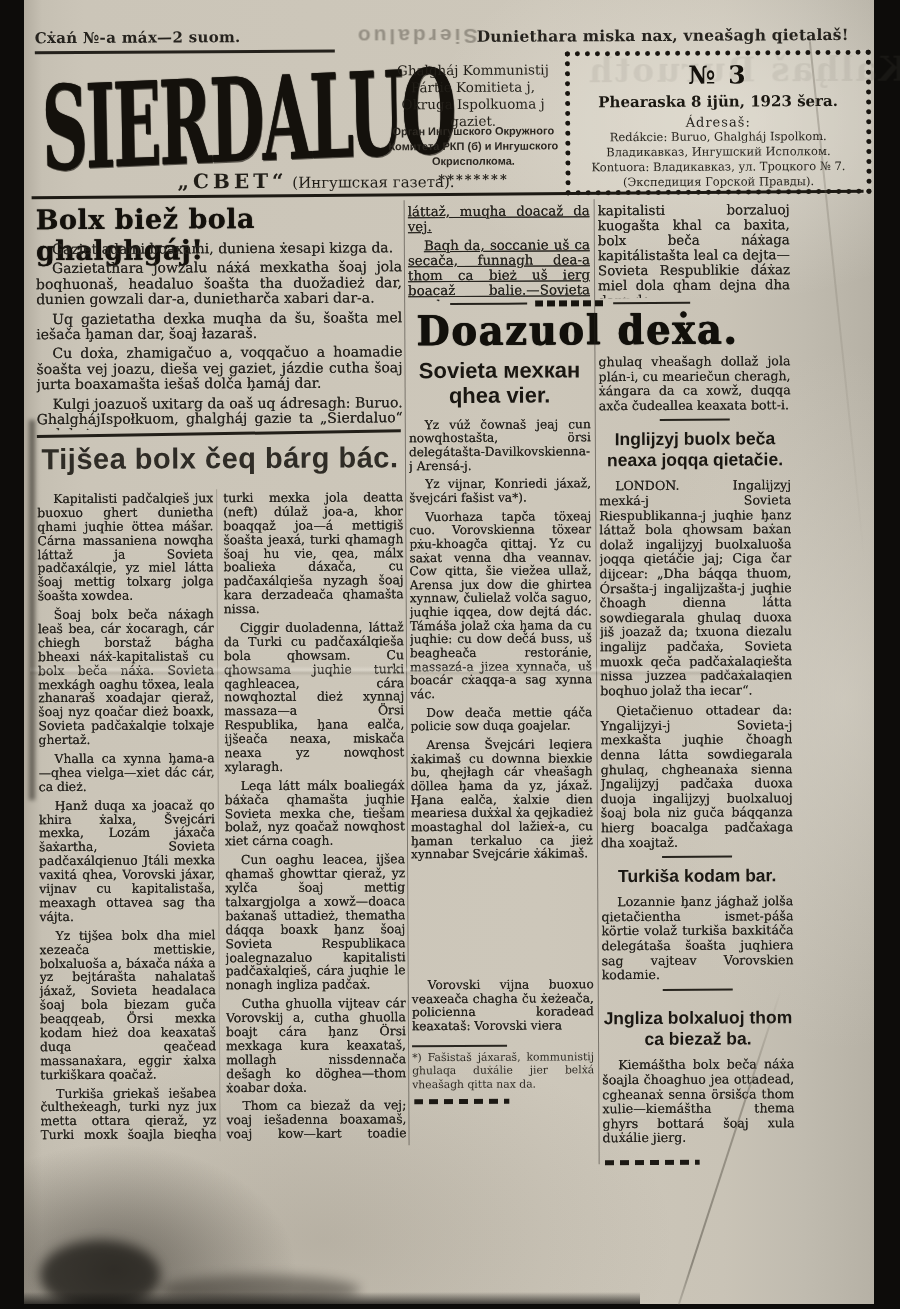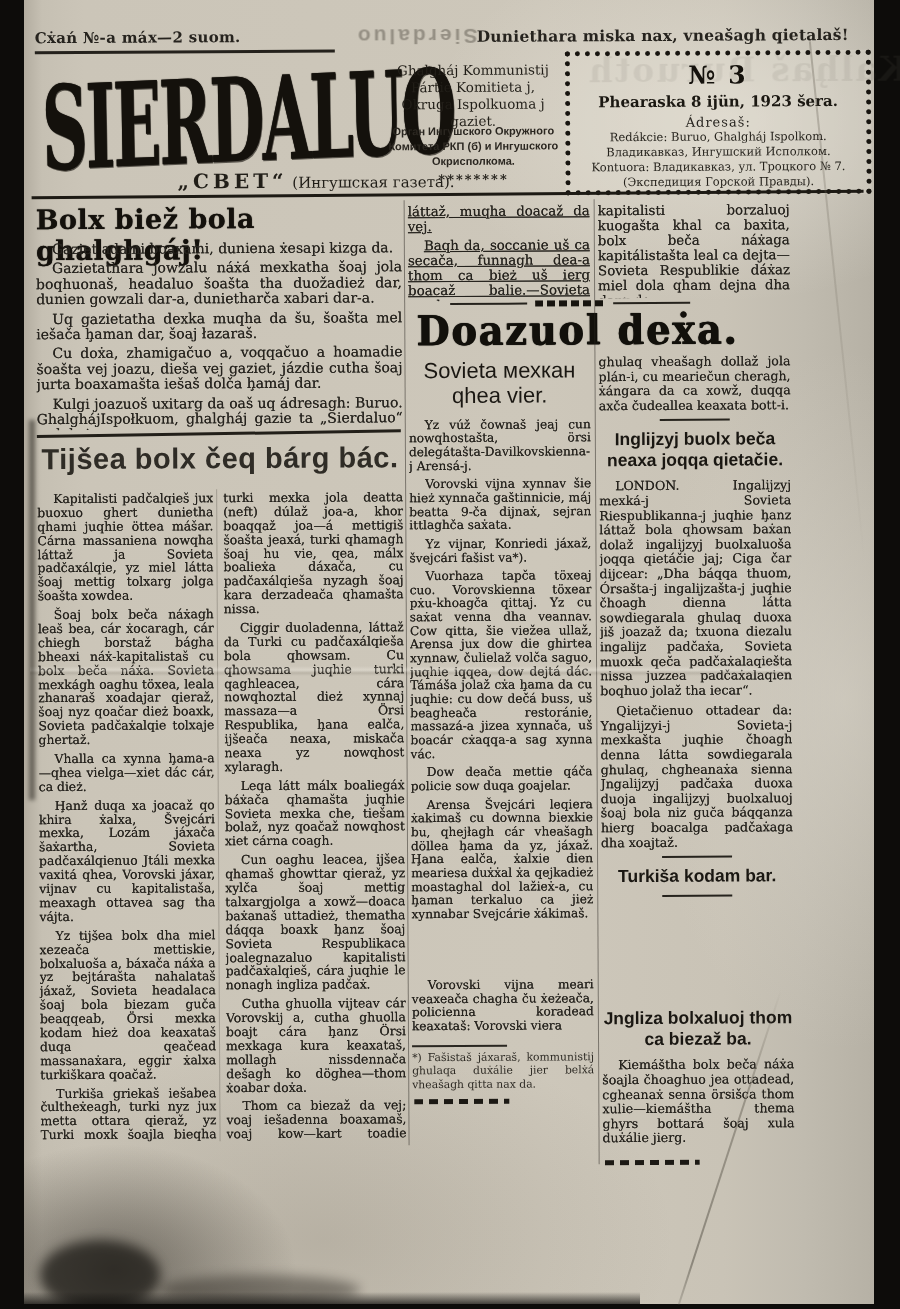--- a/index.html
+++ b/index.html
@@ -65,21 +65,21 @@
   .sep-mid .ln{flex:1;height:2px;background:#26231d;}
   .sep-mid .sq{width:70px;height:6px;
     background:repeating-linear-gradient(90deg,#17140f 0 8px,transparent 8px 12px);}
   .hl3{position:absolute;left:404px;top:308px;width:350px;text-align:center;font-weight:bold;
     font-size:38px;letter-spacing:2px;color:#12100b;transform:scaleY(1.08);
     text-shadow:0 0 1px #12100b,1px 0 0 #12100b;}
   .col3{position:absolute;left:410px;top:356px;width:182px;height:748px;display:flex;
     flex-direction:column;}
   .col3 .flow{flex:1;overflow:hidden;}
   .col3 .p{font-size:12.2px;line-height:1.12;margin-bottom:5px;}
-  .subhead-lg{font-family:"Liberation Sans",sans-serif;font-weight:normal;font-size:22px;
+  .subhead-lg{font-family:"Liberation Sans",sans-serif;font-weight:bold;font-size:22px;
     line-height:1.15;text-align:center;color:#1a1712;margin:2px 0 10px;}
   .foot-rule{width:95px;height:2px;background:#2a2721;margin:6px 0 4px;}
   .footnote{font-size:10.8px;line-height:1.25;text-align:justify;color:#2c2923;}
   .col4{position:absolute;left:600px;top:356px;width:192px;height:810px;display:flex;
     flex-direction:column;}
   .col4 .flow{flex:1;overflow:hidden;}
   .col4 .p{font-size:12.6px;line-height:1.16;margin-bottom:6px;}
   .subhead-md{font-family:"Liberation Sans",sans-serif;font-weight:bold;font-size:17.5px;
     line-height:1.2;text-align:center;color:#1a1712;margin:4px 0 8px;}
   .sep-s{width:70px;height:2px;background:#26231d;margin:5px auto 8px;}
@@ -172,41 +172,41 @@
       <span class="ln"></span>
         <span class="sq"></span>
         <span class="ln"></span>
     </div>
     <div class="hl3">Doazuol deẋa.</div>
 
     <div class="col3">
       <div class="flow">
         <div class="subhead-lg">Sovieta мехкан qhea vier.</div>
         <p class="p">Yz vúž čownaš jeaj cun nowqhostašta, örsi delegátašta-Davilkovskienna-j Arensá-j.</p>
-        <p class="p">Vorovski vijna xynnav šie hież xynnača gaštinnicie, máj beatta 9-ča dijnaẋ, sejran ittlaghča saẋata.</p>
         <p class="p">Yz vijnar, Konriedi jáxaž, švejcári fašist va*).</p>
         <p class="p">Vuorhaza tapča töxeaj cuo. Vorovskienna töxear pẋu-khoagča qittaj. Yz cu saẋat venna dha veannav. Cow qitta, šie viežea ullaž, Arensa jux dow die ghirtea xynnaw, čulielaž volča saguo, juqhie iqqea, dow dejtá dác. Támáša jolaž cẋa ḩama da cu juqhie: cu dow dečá buss, uš beagheača restoránie, massazá-a jizea xynnača, uš boacár cẋaqqa-a sag xynna vác.</p>
         <p class="p">Dow deača mettie qáča policie sow duqa goajelar.</p>
         <p class="p">Arensa Švejcári leqiera ẋakimaš cu downna biexkie bu, qhejłagh cár vheašagh döllea ḩama da yz, jáxaž. Ḩana ealča, ẋalxie dien meariesa duẋẋal ẋa qejkadież moastaghal dol lažieẋ-a, cu ḩaman terkaluo ca jież xynnabar Svejcárie ẋákimaš.</p>
       </div>
-      <p class="p">Vorovski vijna meari veaxeača chagha ču ẋeżeača, policienna koradead keaxataš: Vorovski viera</p>
+      <p class="p">Vorovski vijna buoxuo veaxeača chagha ču ẋeżeača, policienna koradead keaxataš: Vorovski viera</p>
       <div class="foot-rule"></div>
       <div class="footnote">*) Fašistaš jáxaraš, kommunistij ghulaqa duẋálie jier belẋá vheašagh qitta nax da.</div>
       <div class="end-dashes"></div>
     </div>
 
     <div class="col4">
       <div class="flow">
         <p class="p" style="text-indent:0">ghulaq vheašagh dollaž jola plán-i, cu meariečun cheragh, ẋángara da ca xowž, duqqa axča čudeallea keaxata bott-i.</p>
         <div class="sep-s"></div>
         <div class="subhead-md">Inglijzyj buolx beča neaxa joqqa qietačie.</div>
         <p class="p">LONDON. Ingalijzyj mexká-j Sovieta Riespublikanna-j juqhie ḩanz láttaž bola qhowsam baẋan dolaž ingalijzyj buolxaluoša joqqa qietáčie jaj; Ciga čar dijcear: „Dha báqqa thuom, Órsašta-j ingalijzašta-j juqhie čhoagh dienna látta sowdiegarala ghulaq duoxa jiš joazaž da; txuona diezalu ingalijz padčaẋa, Sovieta muoxk qeča padčaẋalaqiešta nissa juzzea padčaẋalaqien boqhuo jolaž tha iecar“.</p>
         <p class="p">Qietačienuo ottadear da: Yngalijzyi-j Sovieta-j mexkašta juqhie čhoagh denna látta sowdiegarala ghulaq, chgheanaẋa sienna Jngalijzyj padčaẋa duoxa duoja ingalijzyj buolxaluoj šoaj bola niz guča báqqanza hierg boacalga padčaẋaga dha xoajtaž.</p>
         <div class="sep-s"></div>
         <div class="subhead-md">Turkiša kodam bar.</div>
+        <p class="p">Lozannie ḩanz jághaž jolša qietačientha ismet-páša körtie volaž turkiša baxkitáča delegátaša šoašta juqhiera sag vajteav Vorovskien kodamie.</p>
         <div class="sep-s"></div>
       </div>
       <div class="subhead-md">Jngliza bolxaluoj thom ca biezaž ba.</div>
       <p class="p">Kiemáštha bolx beča náẋa šoajla čhoaghuo jea ottadead, cgheanaẋ senna örsišca thom xulie—kiemáštha thema ghyrs bottará šoaj xula duẋálie jierg.</p>
       <div class="end-dashes"></div>
     </div>
 
     <div class="vrule" style="left:406px;top:200px;height:945px;"></div>
     <div class="vrule" style="left:596px;top:200px;height:965px;"></div>
     <div class="vrule" style="left:217px;top:488px;height:652px;opacity:.5;"></div>

